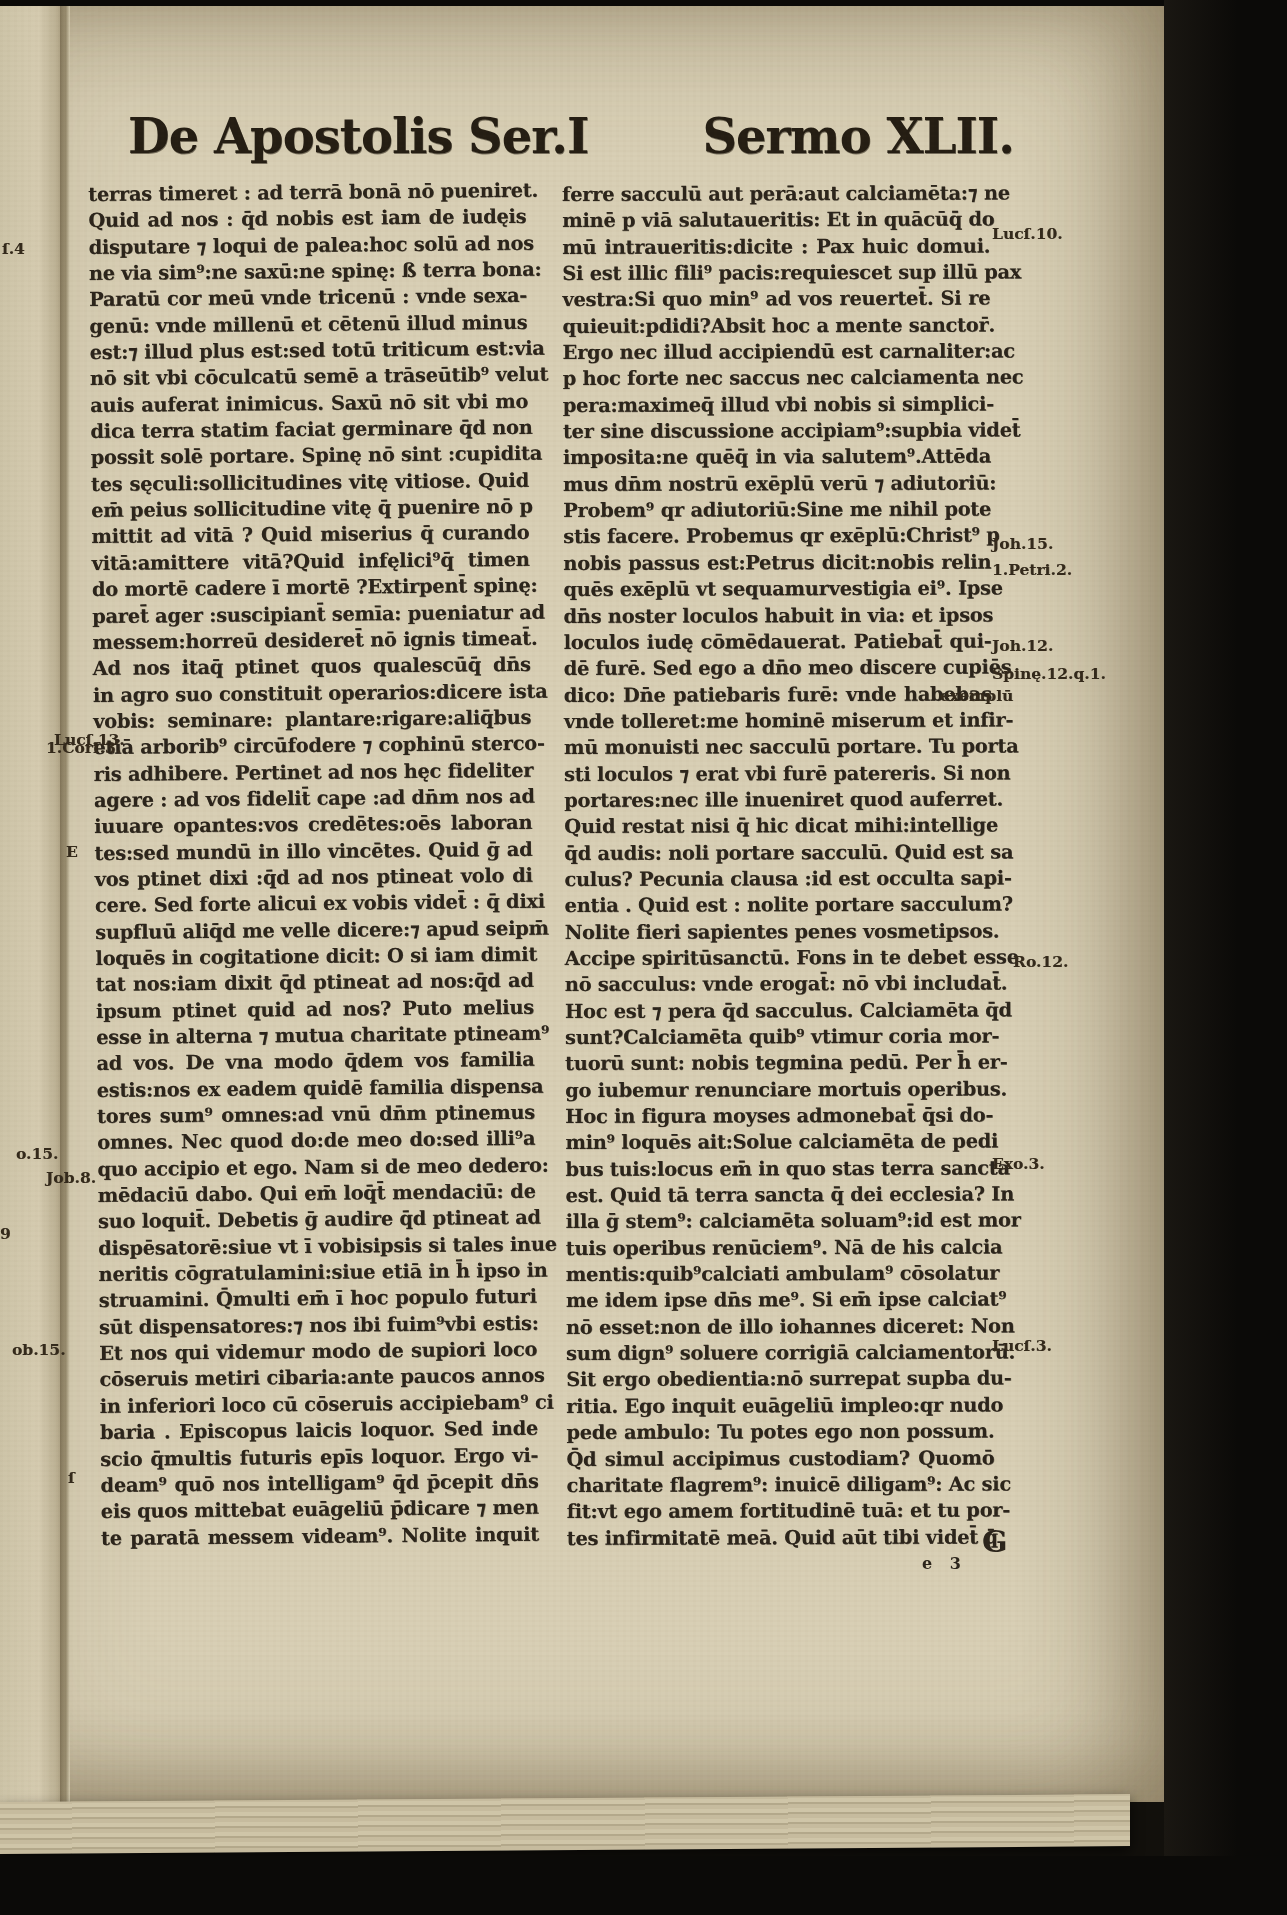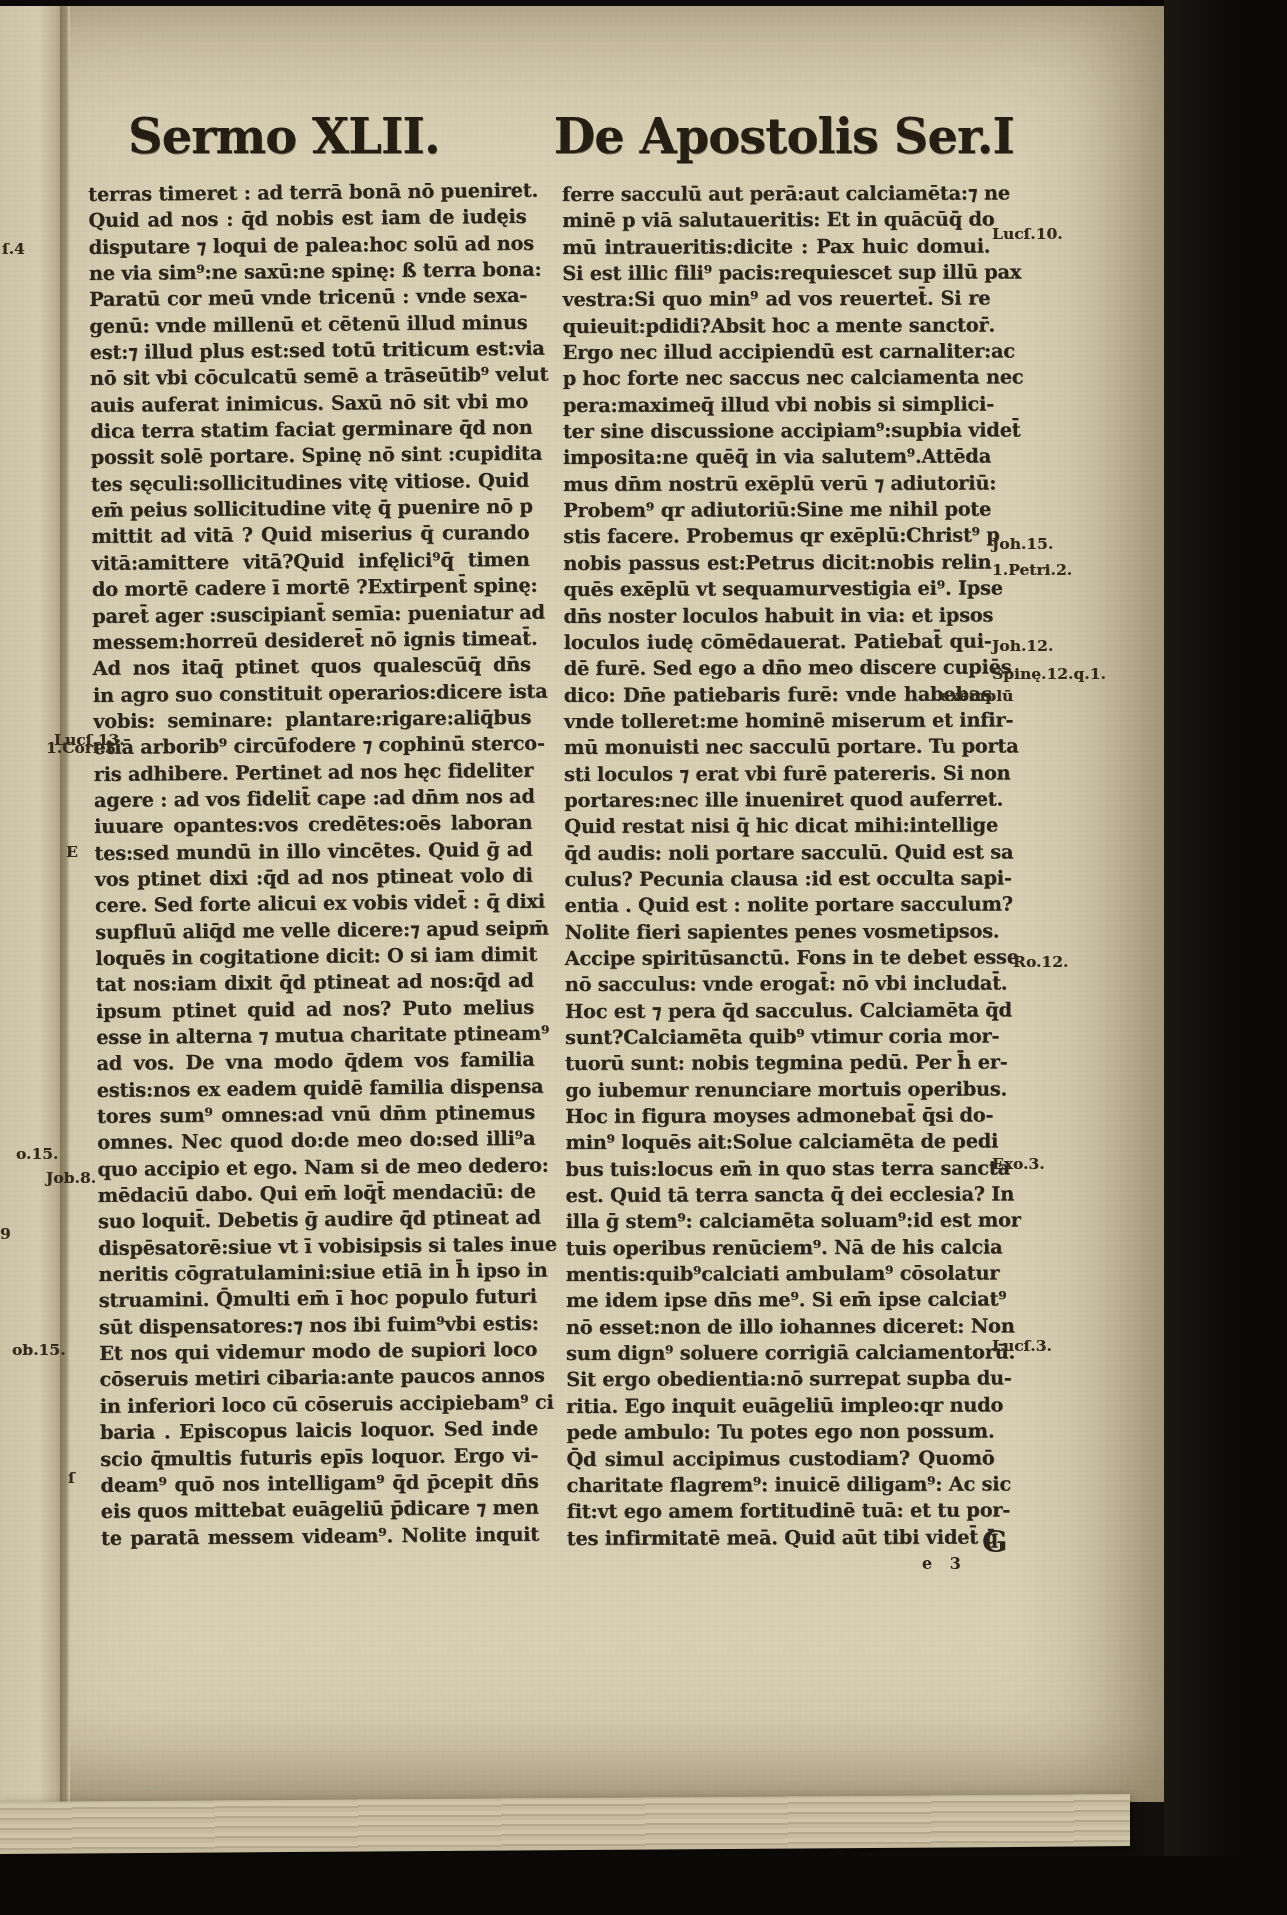--- a/index.html
+++ b/index.html
@@ -45,22 +45,22 @@
 </style>
 </head>
 <body>
 
 <div class="photo">
   <div class="page">
     <div class="gutter"></div>
     <div class="crease"></div>
 
     <div class="header">
+      <span>De Apostolis Ser.I</span>
       <span>Sermo XLII.</span>
-      <span>De Apostolis Ser.I</span>
     </div>
 
     <div class="col col-left" id="col-left">
         <div class="tl">terras timeret : ad terrā bonā nō pueniret.</div>
         <div class="tl">Quid ad nos : q̄d nobis est iam de iudęis</div>
         <div class="tl">disputare ⁊ loqui de palea:hoc solū ad nos</div>
         <div class="tl">ne via sim⁹:ne saxū:ne spinę: ß terra bona:</div>
         <div class="tl">Paratū cor meū vnde tricenū : vnde sexa-</div>
         <div class="tl">genū: vnde millenū et cētenū illud minus</div>
         <div class="tl">est:⁊ illud plus est:sed totū triticum est:via</div>

